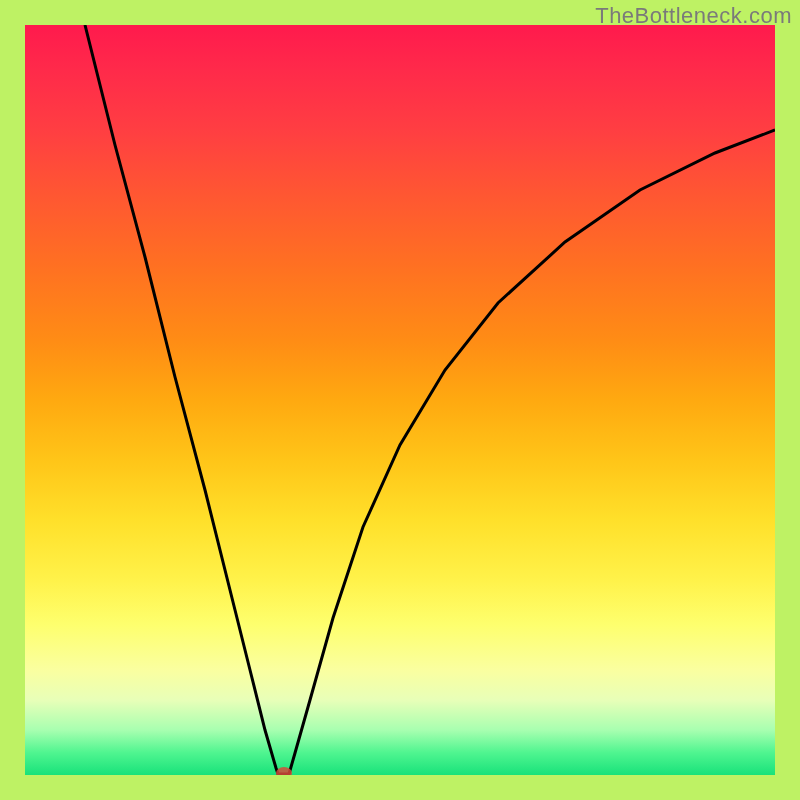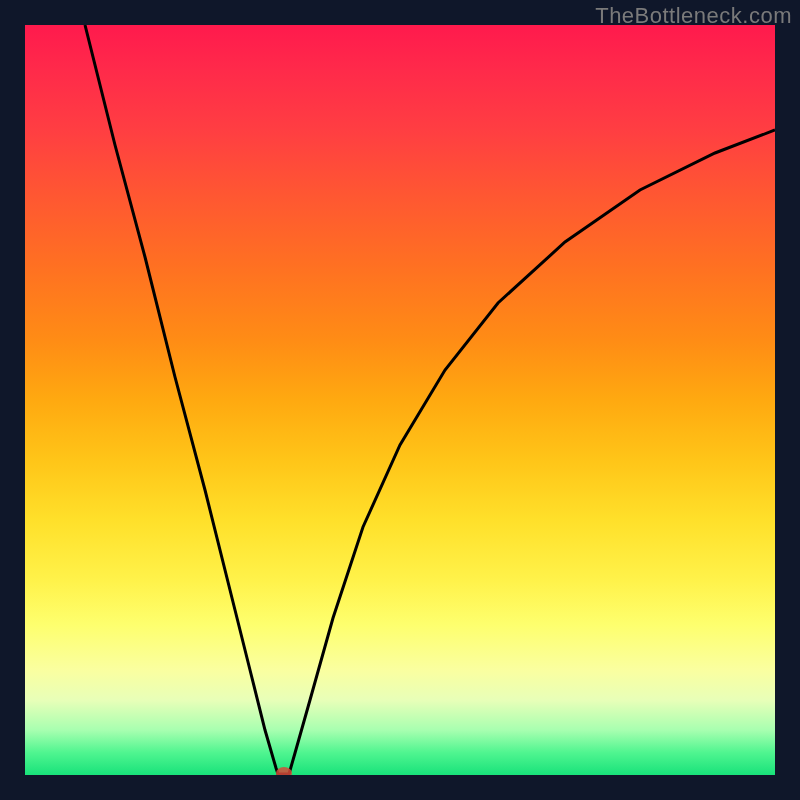--- a/index.html
+++ b/index.html
@@ -8,21 +8,21 @@
     width: 800px;
     height: 800px;
     background: #000;
     position: relative;
     font-family: Arial, Helvetica, sans-serif;
   }
   .frame {
     position: absolute;
     width: 800px;
     height: 800px;
-    background: #0f172a;
+    background: #bef264;
   }
   .plot-area {
     position: absolute;
     left: 25px;
     top: 25px;
     width: 750px;
     height: 750px;
     background: linear-gradient(to bottom,
       #ff1a4d 0%,
       #ff2a4a 6%,

